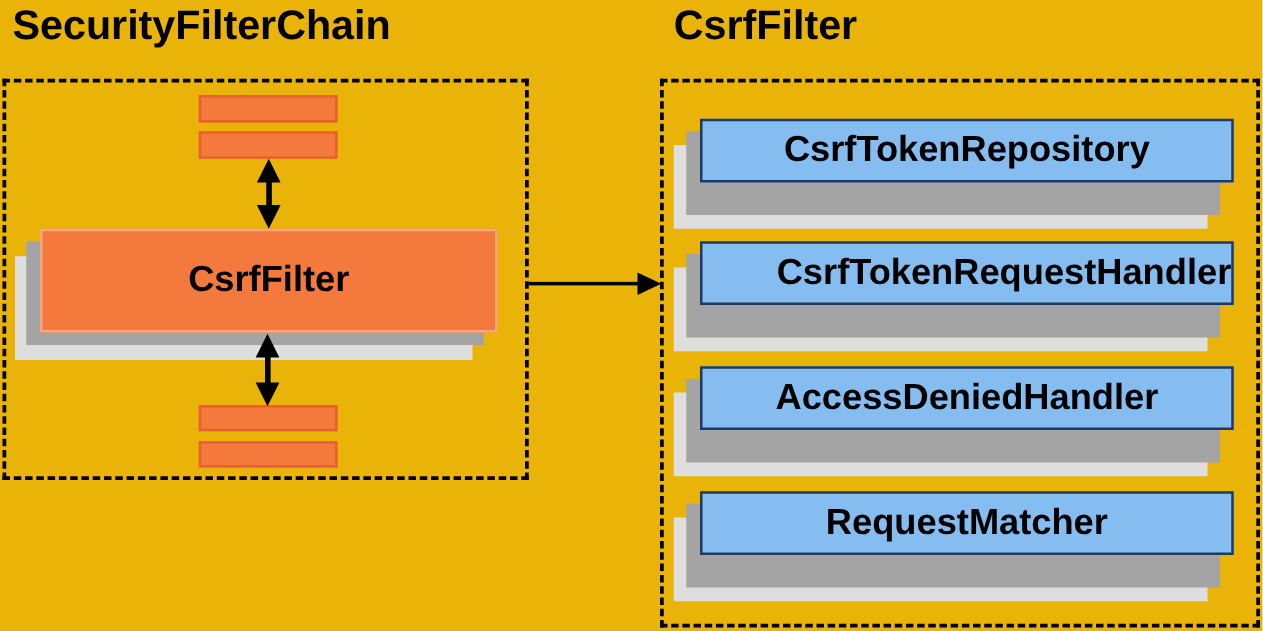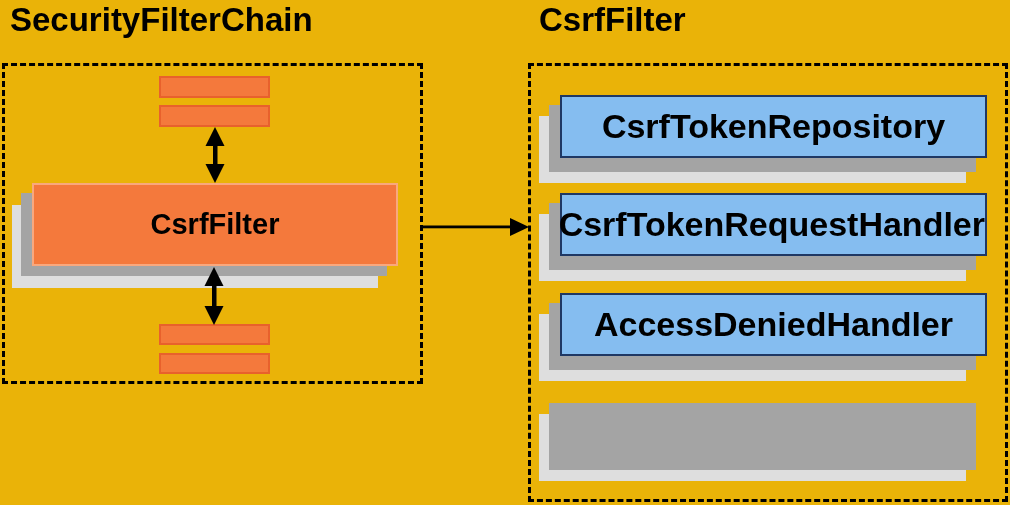--- a/index.html
+++ b/index.html
@@ -60,26 +60,26 @@
     left:32px;top:183px;width:366px;height:83px;
     background:var(--orange-fill);
     border:2px solid var(--orange-border-light);
     box-sizing:border-box;
     display:flex;align-items:center;justify-content:center;
     font-size:29px;font-weight:bold;color:var(--ink);
   }
   .comp-shadow{width:427px;height:67px;}
   .comp-box{
     position:absolute;
-    left:560px;width:427px;height:63px;
+    left:560px;width:427px;height:51px;
     background:var(--blue-fill);
     border:2px solid var(--blue-border);
     box-sizing:border-box;
     display:flex;align-items:center;justify-content:center;
-    font-size:34px;font-weight:bold;color:var(--ink);
+    font-size:29px;font-weight:bold;color:var(--ink);
     white-space:nowrap;
   }
   .arrows{
     position:absolute;left:0;top:0;width:1010px;height:505px;
     pointer-events:none;
   }
 </style>
 </head>
 <body>
 
@@ -116,20 +116,23 @@
   </div>
 
   <div class="shadow sh-light comp-shadow" style="left:539px;top:314px;"></div>
   <div class="shadow sh-mid comp-shadow" style="left:549px;top:303px;"></div>
   <div class="comp-box" style="top:293px;text-align:center;">
     <span>AccessDeniedHandler</span>
   </div>
 
   <div class="shadow sh-light comp-shadow" style="left:539px;top:414px;"></div>
   <div class="shadow sh-mid comp-shadow" style="left:549px;top:403px;"></div>
+  <div class="comp-box" style="top:393px;">
+    <span>RequestMatcher</span>
+  </div>
 
   <svg class="arrows" viewBox="0 0 1010 505" xmlns="http://www.w3.org/2000/svg">
 
     <g fill="#000">
       <polygon points="215,127 205.5,146 224.5,146"></polygon>
       <rect x="213" y="144" width="4.5" height="23"></rect>
       <polygon points="215,183 205.5,164 224.5,164"></polygon>
     </g>
 
     <g fill="#000">

